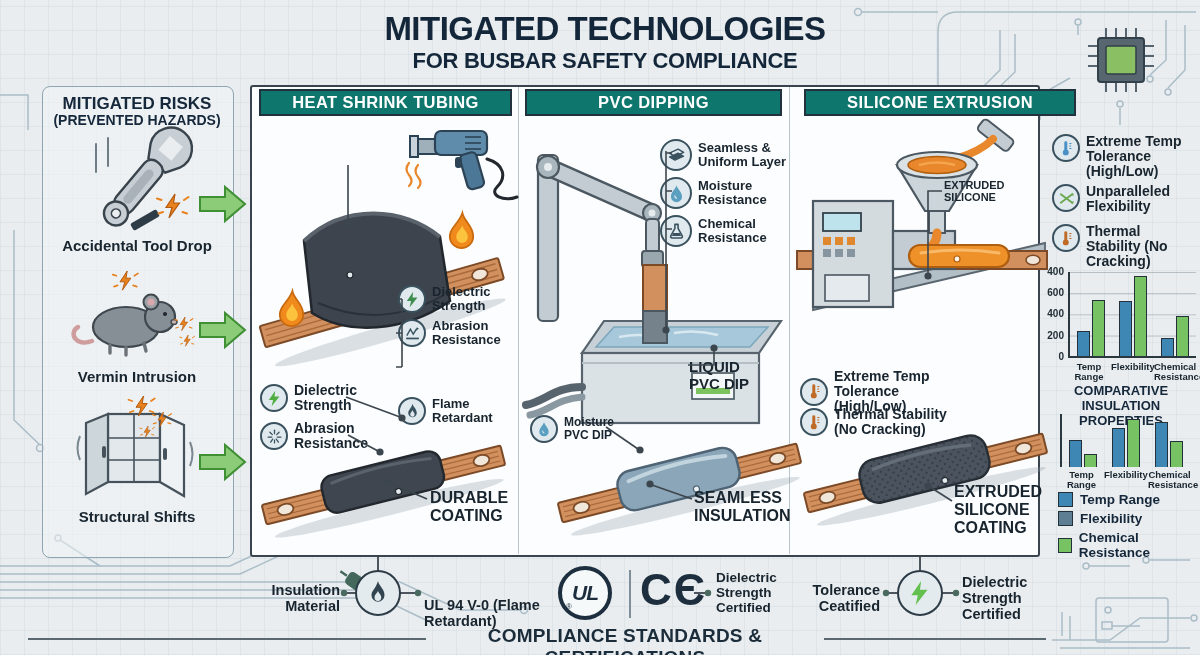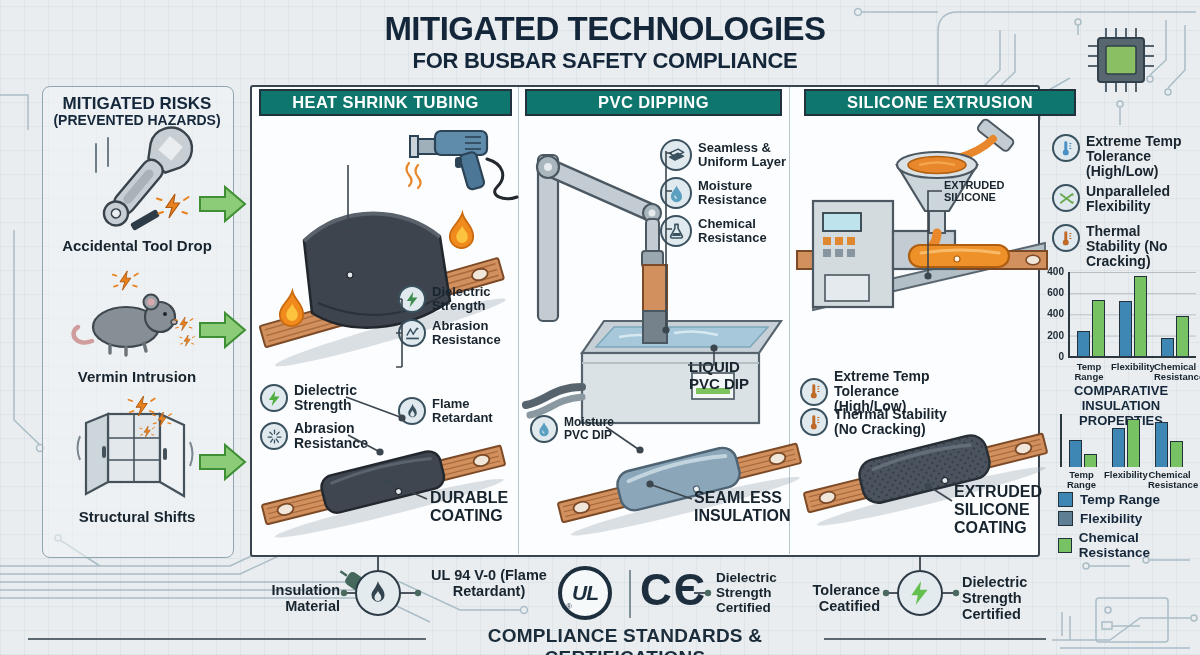--- a/index.html
+++ b/index.html
@@ -667,21 +667,21 @@
     <circle cx="708" cy="38" r="3.2"></circle>
   </g>
 </svg>
 
 <div class="abs certlabel" style="left:256px;top:582px;width:84px;text-align:right;">Insulation Material</div>
 <div class="abs bigcircle" style="left:355px;top:570px;width:46px;height:46px;">
   <svg width="26" height="26" style="color:#32444f">
         <use href="#i-flame"></use>
       </svg>
 </div>
-<div class="abs certlabel" style="left:424px;top:567px;width:130px;text-align:center;">UL 94 V-0 (Flame Retardant)</div>
+<div class="abs certlabel" style="left:424px;top:597px;width:130px;">UL 94 V-0 (Flame Retardant)</div>
 
 <div class="abs" style="left:558px;top:566px;width:54px;height:54px;border:4px solid #1d2f3f;border-radius:50%;background:#f6f9fa;box-sizing:border-box;display:flex;align-items:center;justify-content:center;">
   <span style="font-size:21px;font-weight:800;font-style:italic;color:#1d2f3f;letter-spacing:-1px;">UL</span>
 </div>
 <div class="abs" style="left:566px;top:602px;font-size:8px;color:#1d2f3f;">®</div>
 
 <div class="abs" style="left:629px;top:570px;width:2px;height:48px;background:#7e8f9a;"></div>
 
 <div class="abs" style="left:640px;top:568px;font-size:44px;font-weight:700;color:#1d2f3f;letter-spacing:2px;line-height:1;">CЄ</div>
 <div class="abs certlabel" style="left:716px;top:570px;width:84px;font-size:13.5px;">Dielectric Strength Certified</div>

